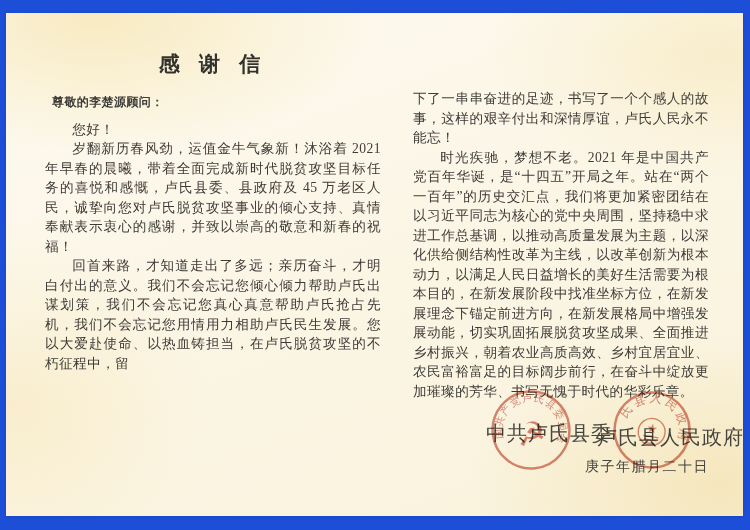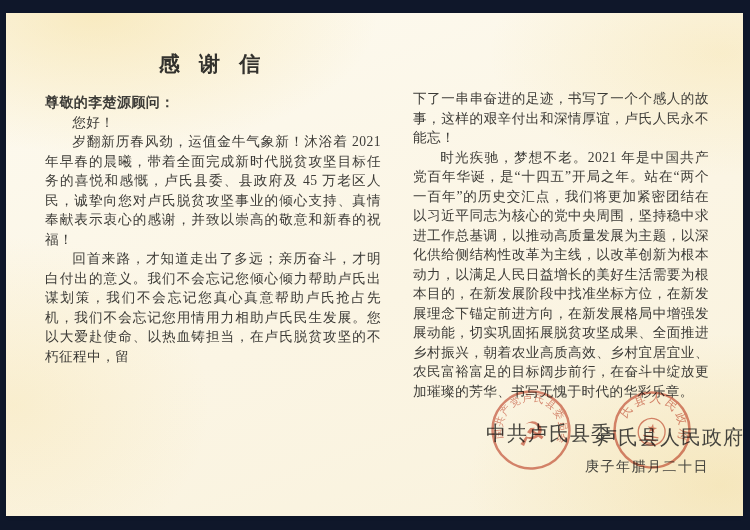--- a/index.html
+++ b/index.html
@@ -1,39 +1,39 @@
 <!DOCTYPE html>
 <html><head>
 <meta charset="utf-8">
 <style>
   html,body{margin:0;padding:0;}
   .screen{
     position:relative;width:750px;height:530px;overflow:hidden;
-    background:#0f172a;
+    background:#1d4ed8;
     font-family:"Liberation Serif","DejaVu Serif",serif;
     text-decoration:underline;
   }
   .paper{
     position:absolute;left:6px;top:13px;width:737px;height:503px;
     background:
       radial-gradient(55% 40% at 12% 0%,  rgba(242,213,128,.42), rgba(242,213,128,0) 70%),
       radial-gradient(45% 35% at 97% 8%,  rgba(242,213,128,.28), rgba(242,213,128,0) 70%),
       radial-gradient(48% 42% at 97% 94%, rgba(238,208,126,.34), rgba(238,208,126,0) 72%),
       radial-gradient(38% 48% at 1% 78%,  rgba(243,216,140,.26), rgba(243,216,140,0) 70%),
       linear-gradient(160deg,#fdfaf0 0%,#fbf5e4 55%,#f9f2dc 100%);
     box-shadow:0 1px 4px rgba(0,0,0,.10);
   }
   .page-col{position:absolute;color:#3c3b37;}
   .page-left{left:39px;top:37px;width:336px;}
   .page-right{left:407px;top:44px;width:296px;margin-top:32px;}
   .title{
     text-align:center;font-size:21px;font-weight:700;letter-spacing:7px;
     color:#32312d;margin:0 0 15px 0;
   }
-  .salutation{font-weight:700;font-size:14px;margin:0;line-height:19.5px;letter-spacing:.4px;}
+  .salutation{font-weight:700;font-size:12px;margin:7px;line-height:19.5px;letter-spacing:.4px;}
   .para{
     margin:0;font-size:13.6px;line-height:19.5px;letter-spacing:.45px;
     text-indent:2em;text-align:justify;text-justify:inter-ideograph;
   }
   .para.no-indent{text-indent:0;}
   .sig-name{
     position:absolute;font-size:20px;color:#45443e;letter-spacing:1px;
     white-space:nowrap;z-index:1;
   }
   .sig-party{left:480px;top:407px;}

